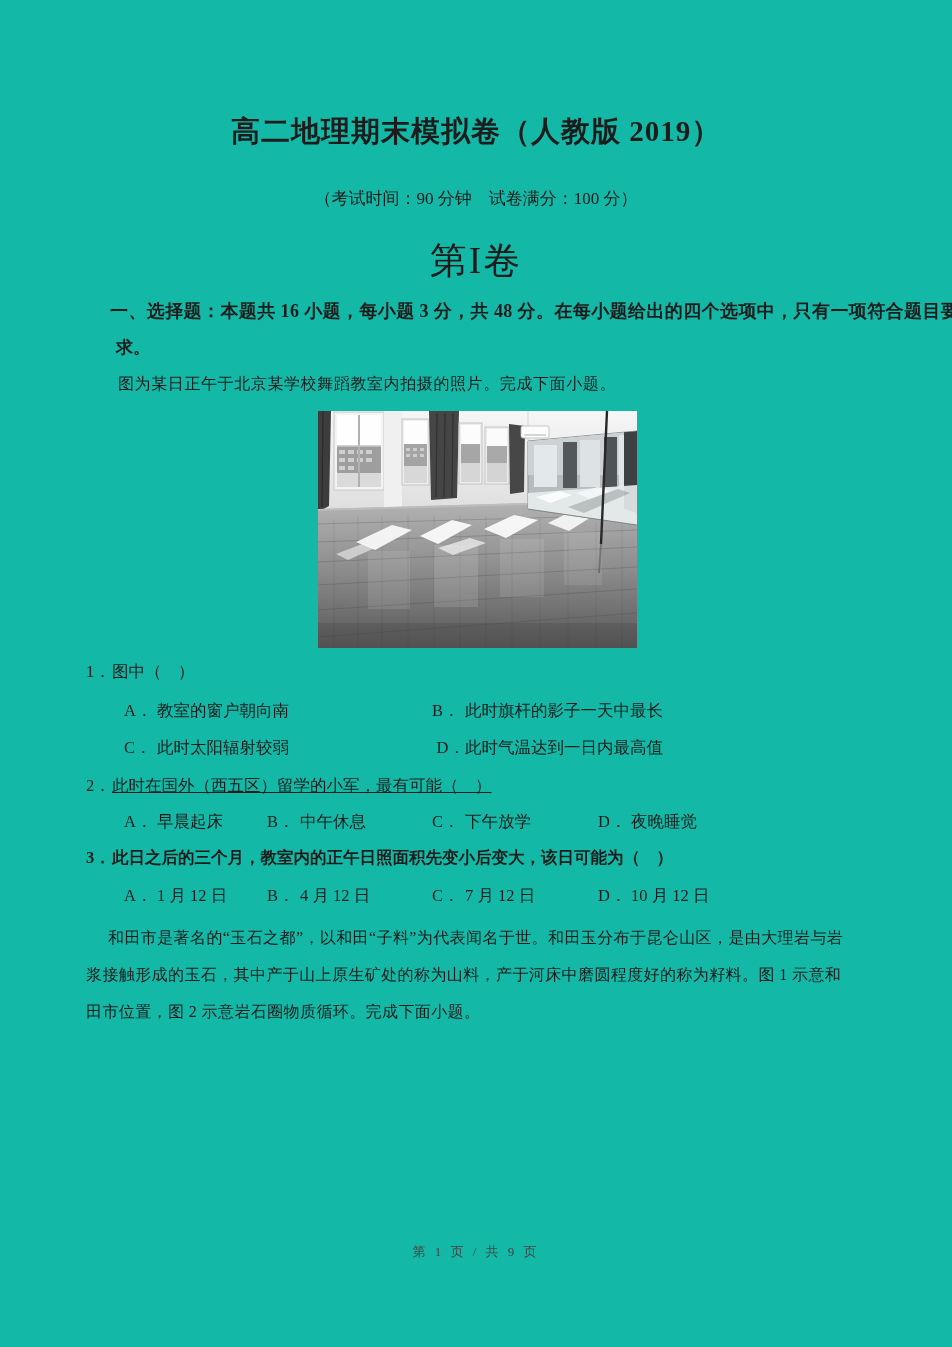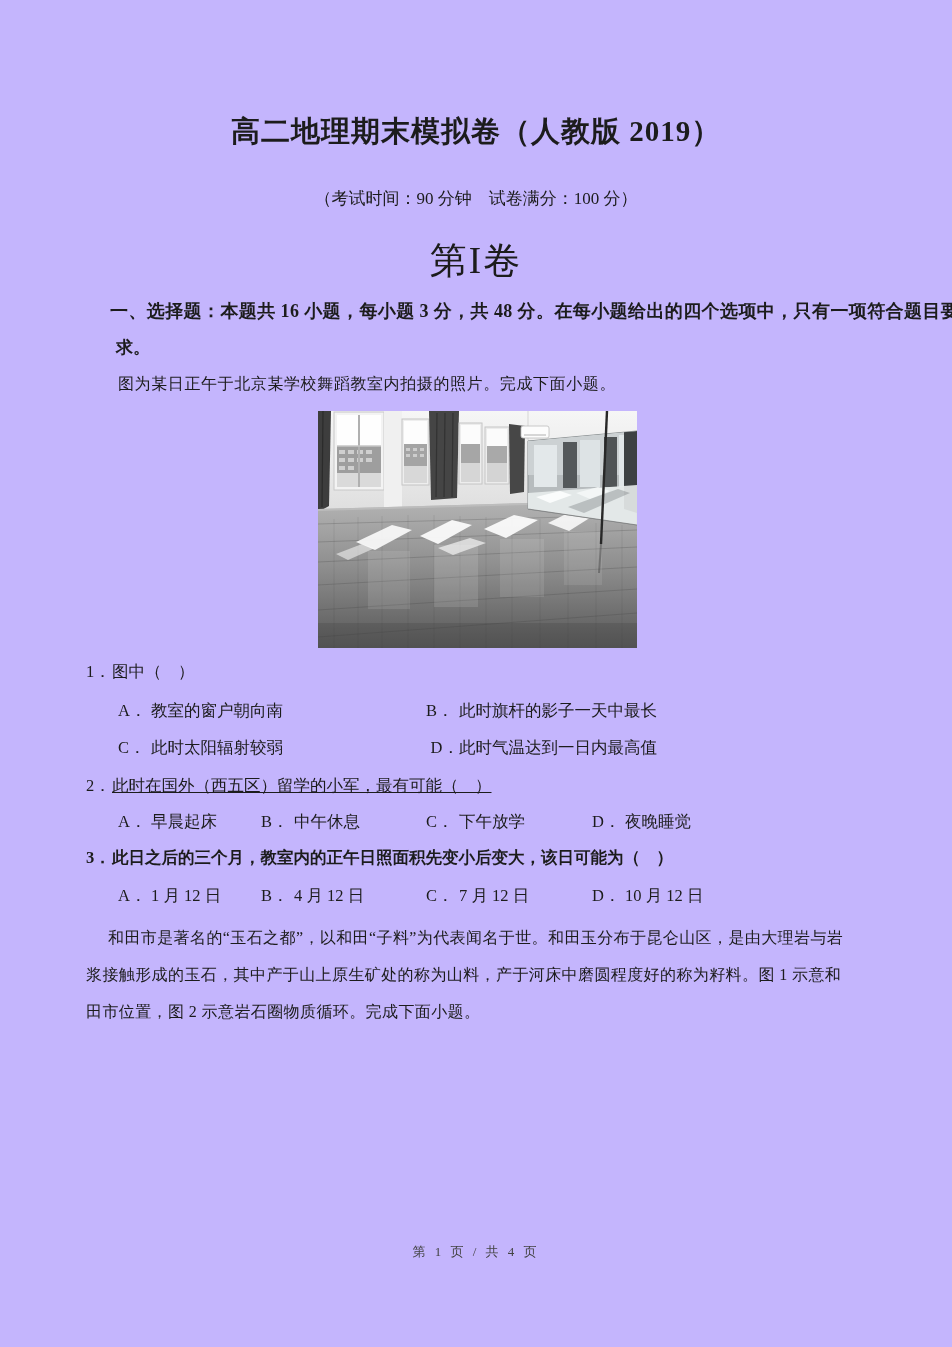--- a/index.html
+++ b/index.html
@@ -1,36 +1,36 @@
 <!DOCTYPE html>
 <html><head>
 <meta charset="utf-8">
 <style>
   html,body{margin:0;padding:0;background:#ffffff;}
   .page{
     position:relative;
     width:952px;height:1347px;
-    background:#c4b5fd;
+    background:#14b8a6;
     font-family:"Liberation Serif","DejaVu Serif",serif;
     color:#1c1c1c;
     overflow:hidden;
   }
   .abs{position:absolute;white-space:nowrap;}
   .center{left:0;width:952px;text-align:center;}
   .title{top:112px;font-size:29px;font-weight:700;letter-spacing:1px;}
   .subtitle{top:187px;font-size:17px;}
   .part{top:236px;font-size:37px;font-weight:500;letter-spacing:2px;}
   .sec1{left:86px;top:299px;font-size:18px;font-weight:700;letter-spacing:0.4px;margin-left:24px;}
   .sec2{left:116px;top:336px;font-size:17px;font-weight:700;}
   .intro{left:118px;top:374px;font-size:16px;letter-spacing:0.6px;}
   .photo{left:318px;top:411px;width:319px;height:237px;}
   .photo svg{display:block;width:319px;height:237px;}
   .qline{font-size:16.5px;}
   .qnum{display:inline-block;width:26px;}
-  .optrow{left:8px;top:0;width:828px;height:24px;}
+  .optrow{left:14px;top:0;width:828px;height:24px;}
   .opt{position:absolute;white-space:nowrap;font-size:16.5px;}
   .optlabel{display:inline-block;width:33px;}
   .passage{font-size:16px;letter-spacing:0.4px;}
   .footer{top:1243px;font-size:13px;color:#434343;letter-spacing:3px;font-family:"Liberation Serif","DejaVu Serif",serif;}
 </style>
 </head>
 <body>
 
 <div class="page">
 
@@ -212,15 +212,15 @@
     <span class="opt" style="left:110px;"><span class="optlabel">A．</span><span>1 月 12 日</span></span>
     <span class="opt" style="left:253px;"><span class="optlabel">B．</span><span>4 月 12 日</span></span>
     <span class="opt" style="left:418px;"><span class="optlabel">C．</span><span>7 月 12 日</span></span>
     <span class="opt" style="left:584px;"><span class="optlabel">D．</span><span>10 月 12 日</span></span>
   </div>
 
   <div class="abs passage" style="left:108px;top:928px;">和田市是著名的“玉石之都”，以和田“子料”为代表闻名于世。和田玉分布于昆仑山区，是由大理岩与岩</div>
   <div class="abs passage" style="left:86px;top:965px;">浆接触形成的玉石，其中产于山上原生矿处的称为山料，产于河床中磨圆程度好的称为籽料。图 1 示意和</div>
   <div class="abs passage" style="left:86px;top:1002px;">田市位置，图 2 示意岩石圈物质循环。完成下面小题。</div>
 
-  <div class="abs center footer">第 1 页 / 共 4 页</div>
+  <div class="abs center footer">第 1 页 / 共 9 页</div>
 
 </div>
 
 </body></html>

